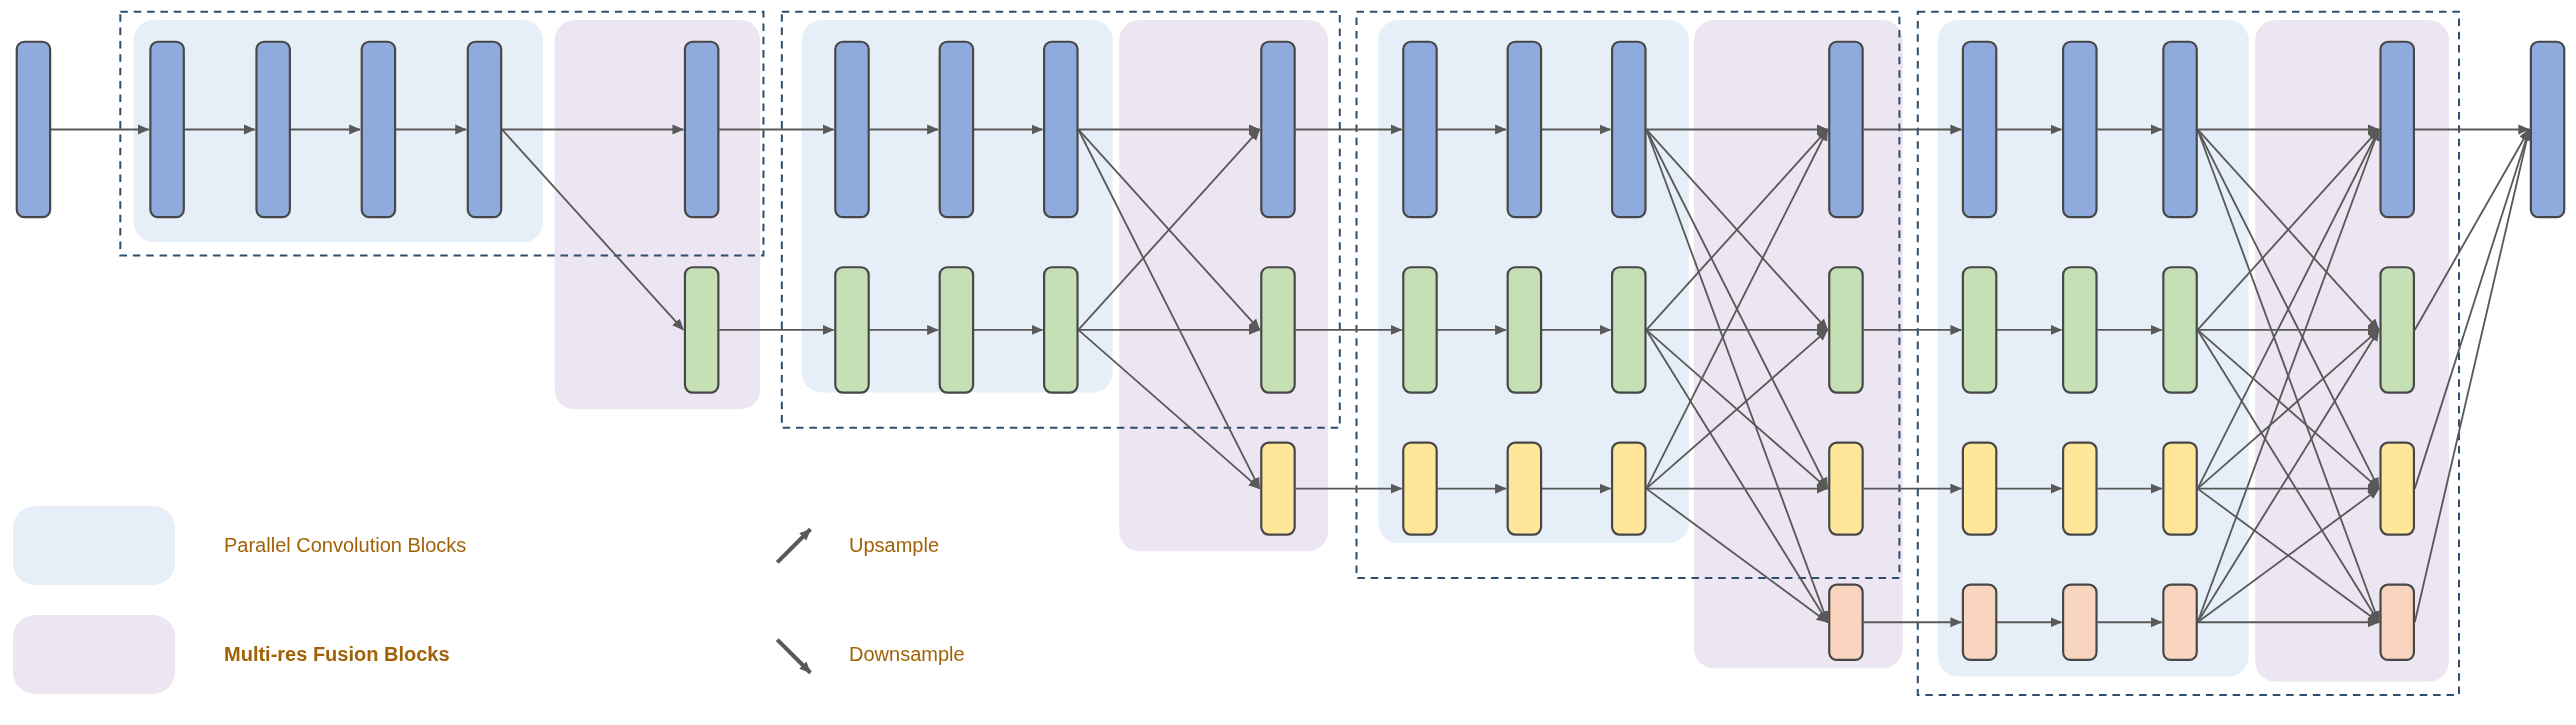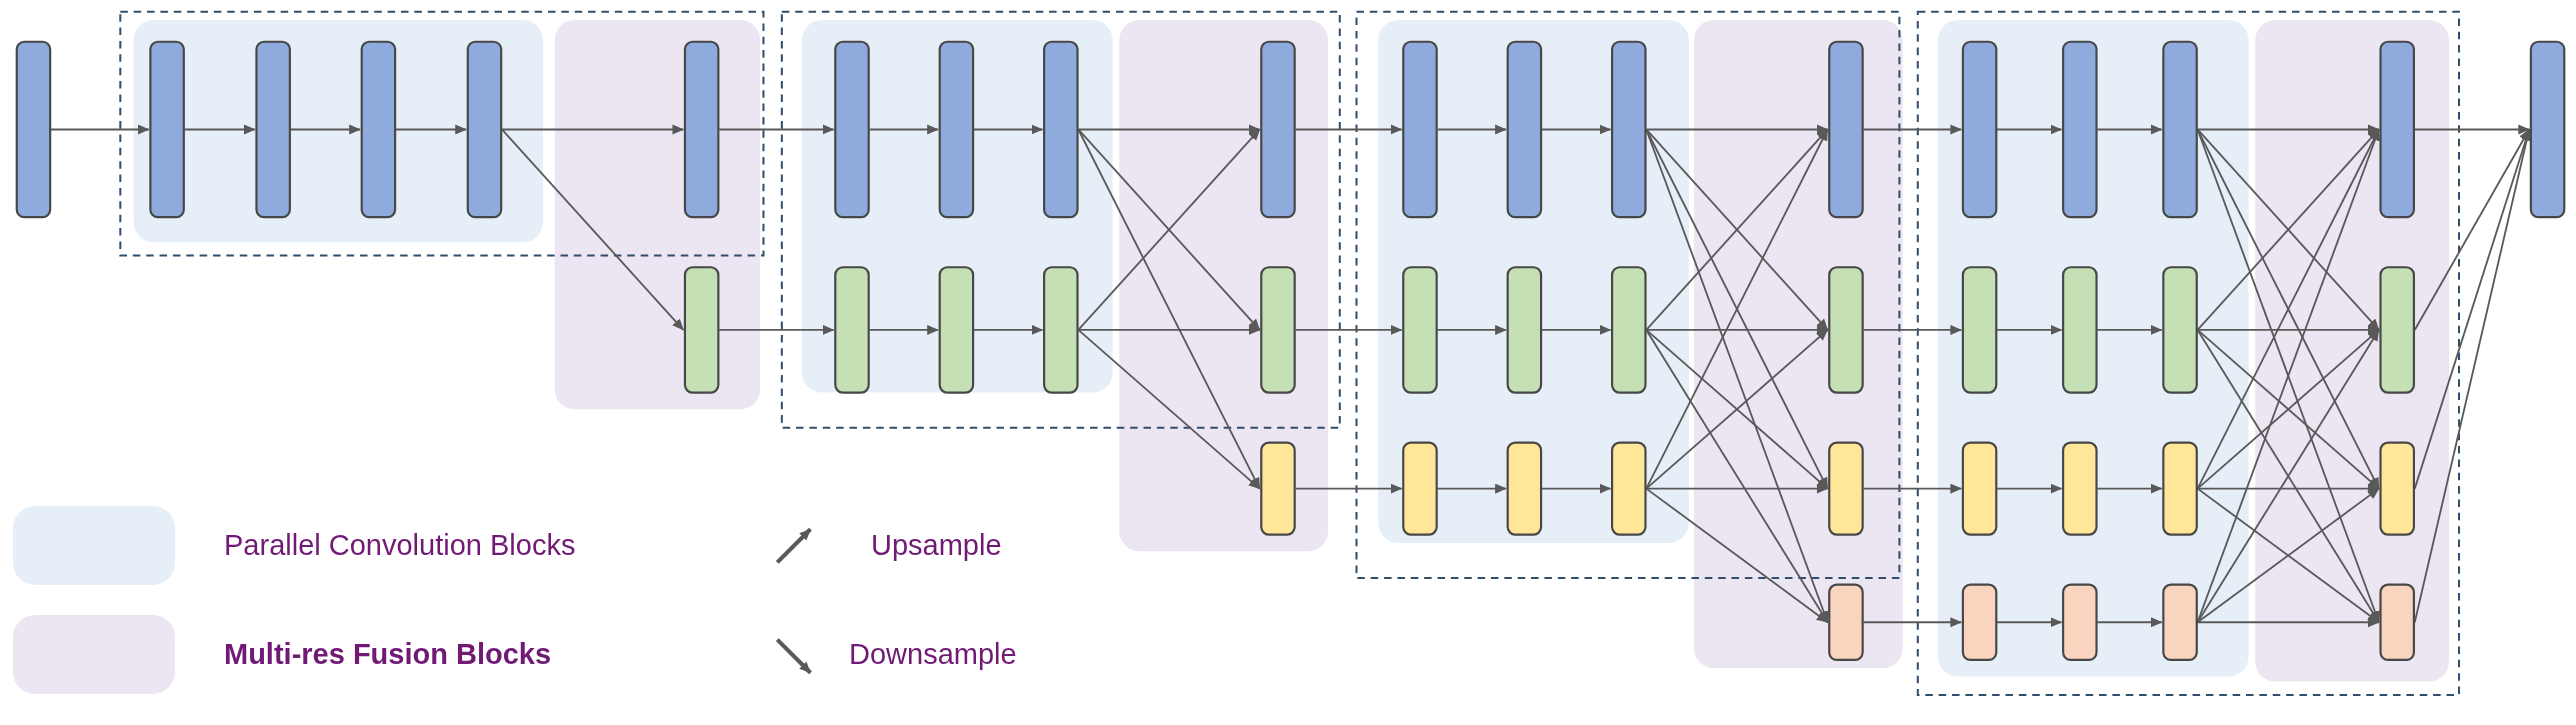--- a/index.html
+++ b/index.html
@@ -1,19 +1,19 @@
 <!DOCTYPE html>
 <html style="font-size:13.4px"><head>
 <meta charset="utf-8">
 <style>
   html,body{margin:0;padding:0;background:#ffffff;font-family:"Liberation Sans",sans-serif;}
   .canvas{position:relative;width:2576px;height:725px;background:#ffffff;overflow:hidden;}
   #diagram-svg{position:absolute;left:0;top:0;}
   .legend-swatch{position:absolute;width:162px;height:79px;border-radius:22px;}
-  .legend-label{position:absolute;height:79px;display:flex;align-items:center;font-size:29px;color:#701a75;white-space:nowrap;}
+  .legend-label{position:absolute;height:79px;display:flex;align-items:center;font-size:20px;color:#a16207;white-space:nowrap;}
   .legend-icon{position:absolute;}
   .legend-icon line{stroke:#595959;stroke-width:5;}
 </style>
 </head>
 <body>
 
 <div class="canvas">
 
   <svg id="diagram-svg" width="2576" height="725" viewBox="0 0 3084 868">
       <defs>
@@ -153,21 +153,21 @@
     </svg>
 
   <div class="legend">
 
     <div class="legend-swatch" id="swatch-conv" style="left: 13.4px; top: 506px; background: rgb(230, 239, 248);"></div>
     <div class="legend-label" style="left:224px;top:506px;">Parallel Convolution Blocks</div>
 
     <svg class="legend-icon" style="left:767px;top:516px;" width="62" height="58" viewBox="0 0 74 70">
       <line x1="12" y1="56" x2="52" y2="16" marker-end="url(#arw)"></line>
     </svg>
-    <div class="legend-label" style="left:871px;top:506px;">Upsample</div>
+    <div class="legend-label" style="left:849px;top:506px;">Upsample</div>
 
     <div class="legend-swatch" id="swatch-fusion" style="left: 13.4px; top: 615px; background: rgb(236, 229, 242);"></div>
     <div class="legend-label" style="left:224px;top:615px;font-weight:bold;">Multi-res Fusion Blocks</div>
 
     <svg class="legend-icon" style="left:767px;top:628px;" width="62" height="58" viewBox="0 0 74 70">
       <line x1="12" y1="14" x2="52" y2="54" marker-end="url(#arw)"></line>
     </svg>
     <div class="legend-label" style="left:849px;top:615px;text-align:right;">Downsample</div>
 
   </div>

